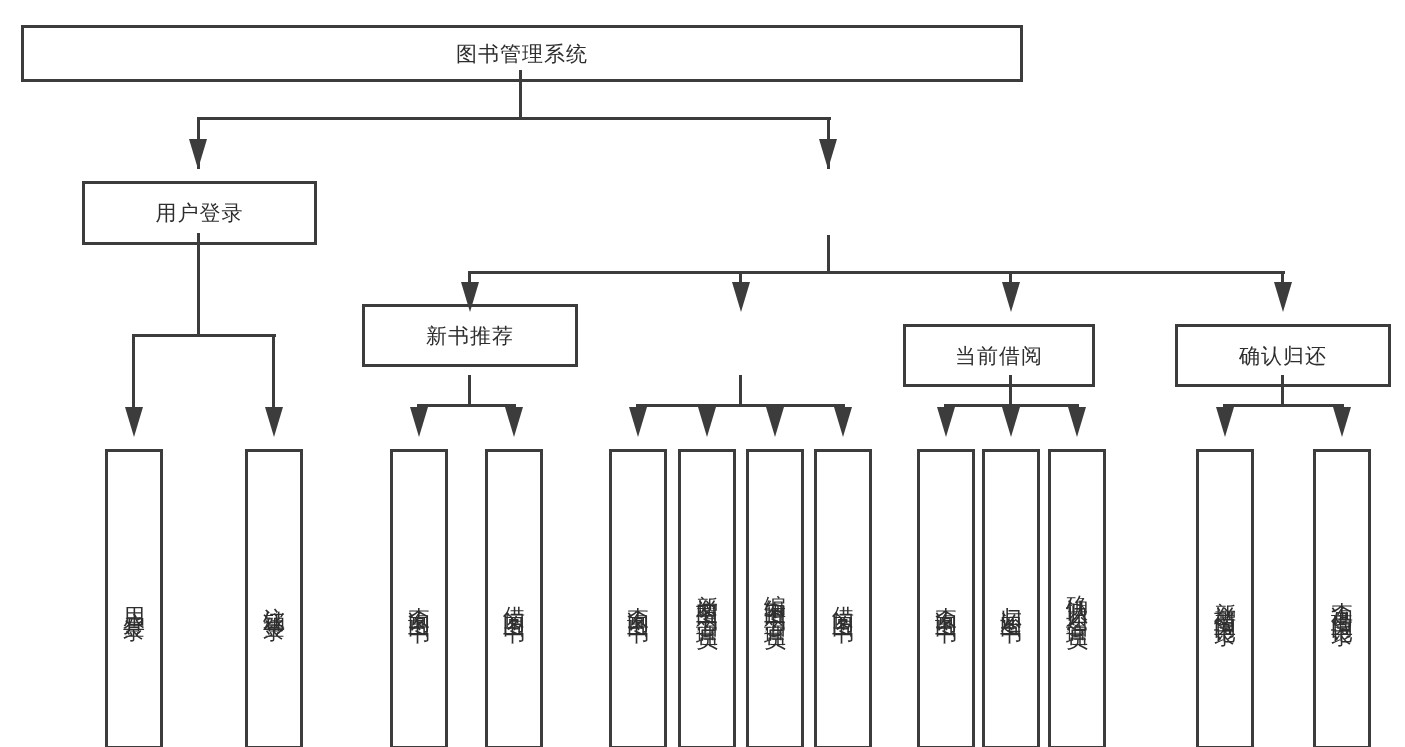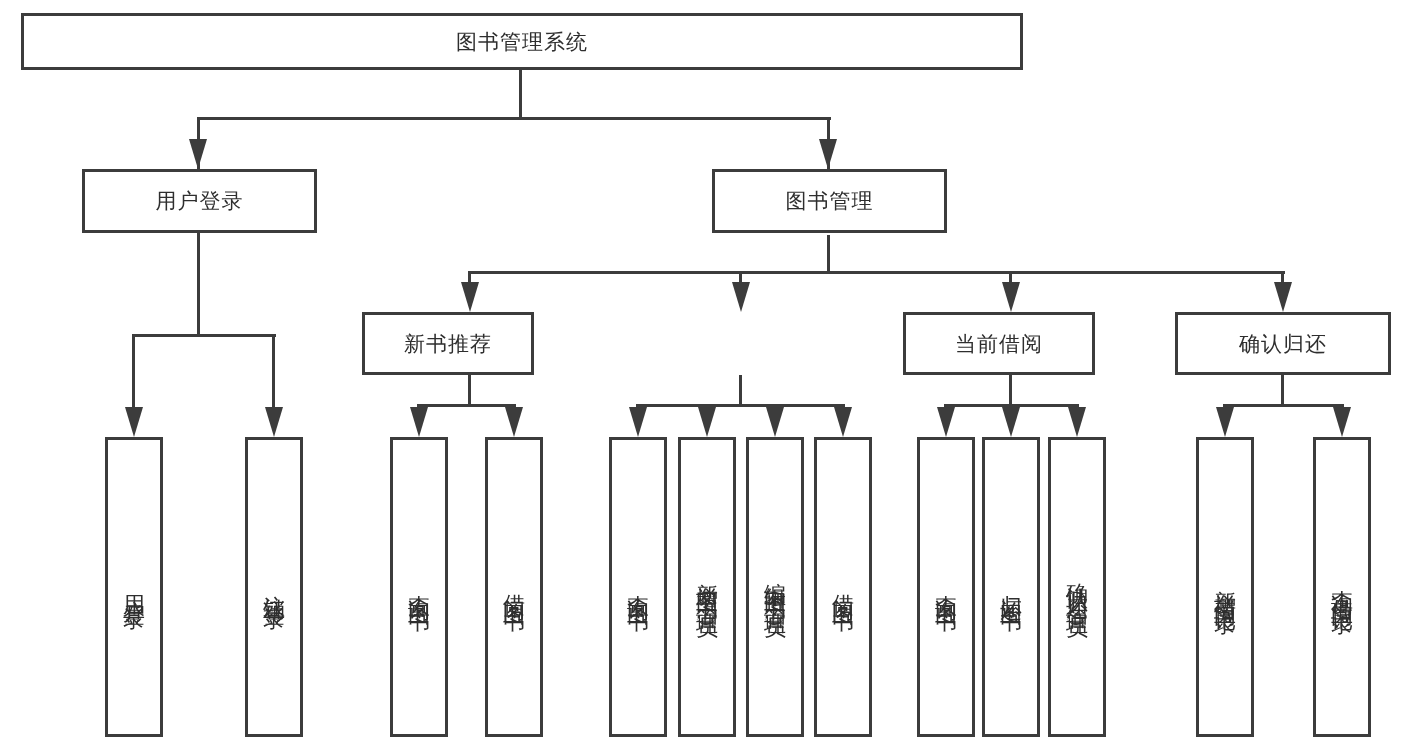--- a/index.html
+++ b/index.html
@@ -11,20 +11,21 @@
   }
   html,body{margin:0;padding:0;background:var(--background);}
   #canvas{
     position:relative;width:1405px;height:747px;background:var(--background);
     font-family:"Liberation Sans","DejaVu Sans",sans-serif;overflow:hidden;
   }
   .node{
     position:absolute;background:var(--box_fill);border:3px solid var(--line);
     box-sizing:border-box;display:flex;align-items:center;justify-content:center;
     color:var(--text);
+    margin-top:12px;
   }
   .node.h{font-size:21px;letter-spacing:1px;}
   .node.v{
     writing-mode:vertical-rl;text-orientation:mixed;
     font-size:22px;letter-spacing:5px;line-height:1;
   }
   .line{position:absolute;background:var(--line);}
   .arrow{
     position:absolute;width:0;height:0;
     border-left:9px solid transparent;border-right:9px solid transparent;
@@ -36,23 +37,22 @@
   }
 </style>
 </head>
 <body>
 
 <div id="canvas">
 
   <div class="node h" style="left:21px;top:13px;width:1002px;height:57px;">图书管理系统</div>
 
   <div class="node h" style="left:82px;top:169px;width:235px;height:64px;">用户登录</div>
-  <div class="node h" style="left:712px;top:169px;width:235px;height:64px;">图书管理</div>
 
-  <div class="node h" style="left:362px;top:312px;width:172px;height:63px;">新书推荐</div>
+  <div class="node h" style="left:362px;top:292px;width:216px;height:63px;">新书推荐</div>
   <div class="node h" style="left:903px;top:312px;width:192px;height:63px;">当前借阅</div>
   <div class="node h" style="left:1175px;top:312px;width:216px;height:63px;">确认归还</div>
 
   <div class="node v" style="left:105px;top:437px;width:58px;height:300px;">用户登录</div>
   <div class="node v" style="left:245px;top:437px;width:58px;height:300px;">注销登录</div>
 
   <div class="node v" style="left:390px;top:437px;width:58px;height:300px;">查询图书</div>
   <div class="node v" style="left:485px;top:437px;width:58px;height:300px;">借阅图书</div>
 
   <div class="node v" style="left:609px;top:437px;width:58px;height:300px;">查询图书</div>

